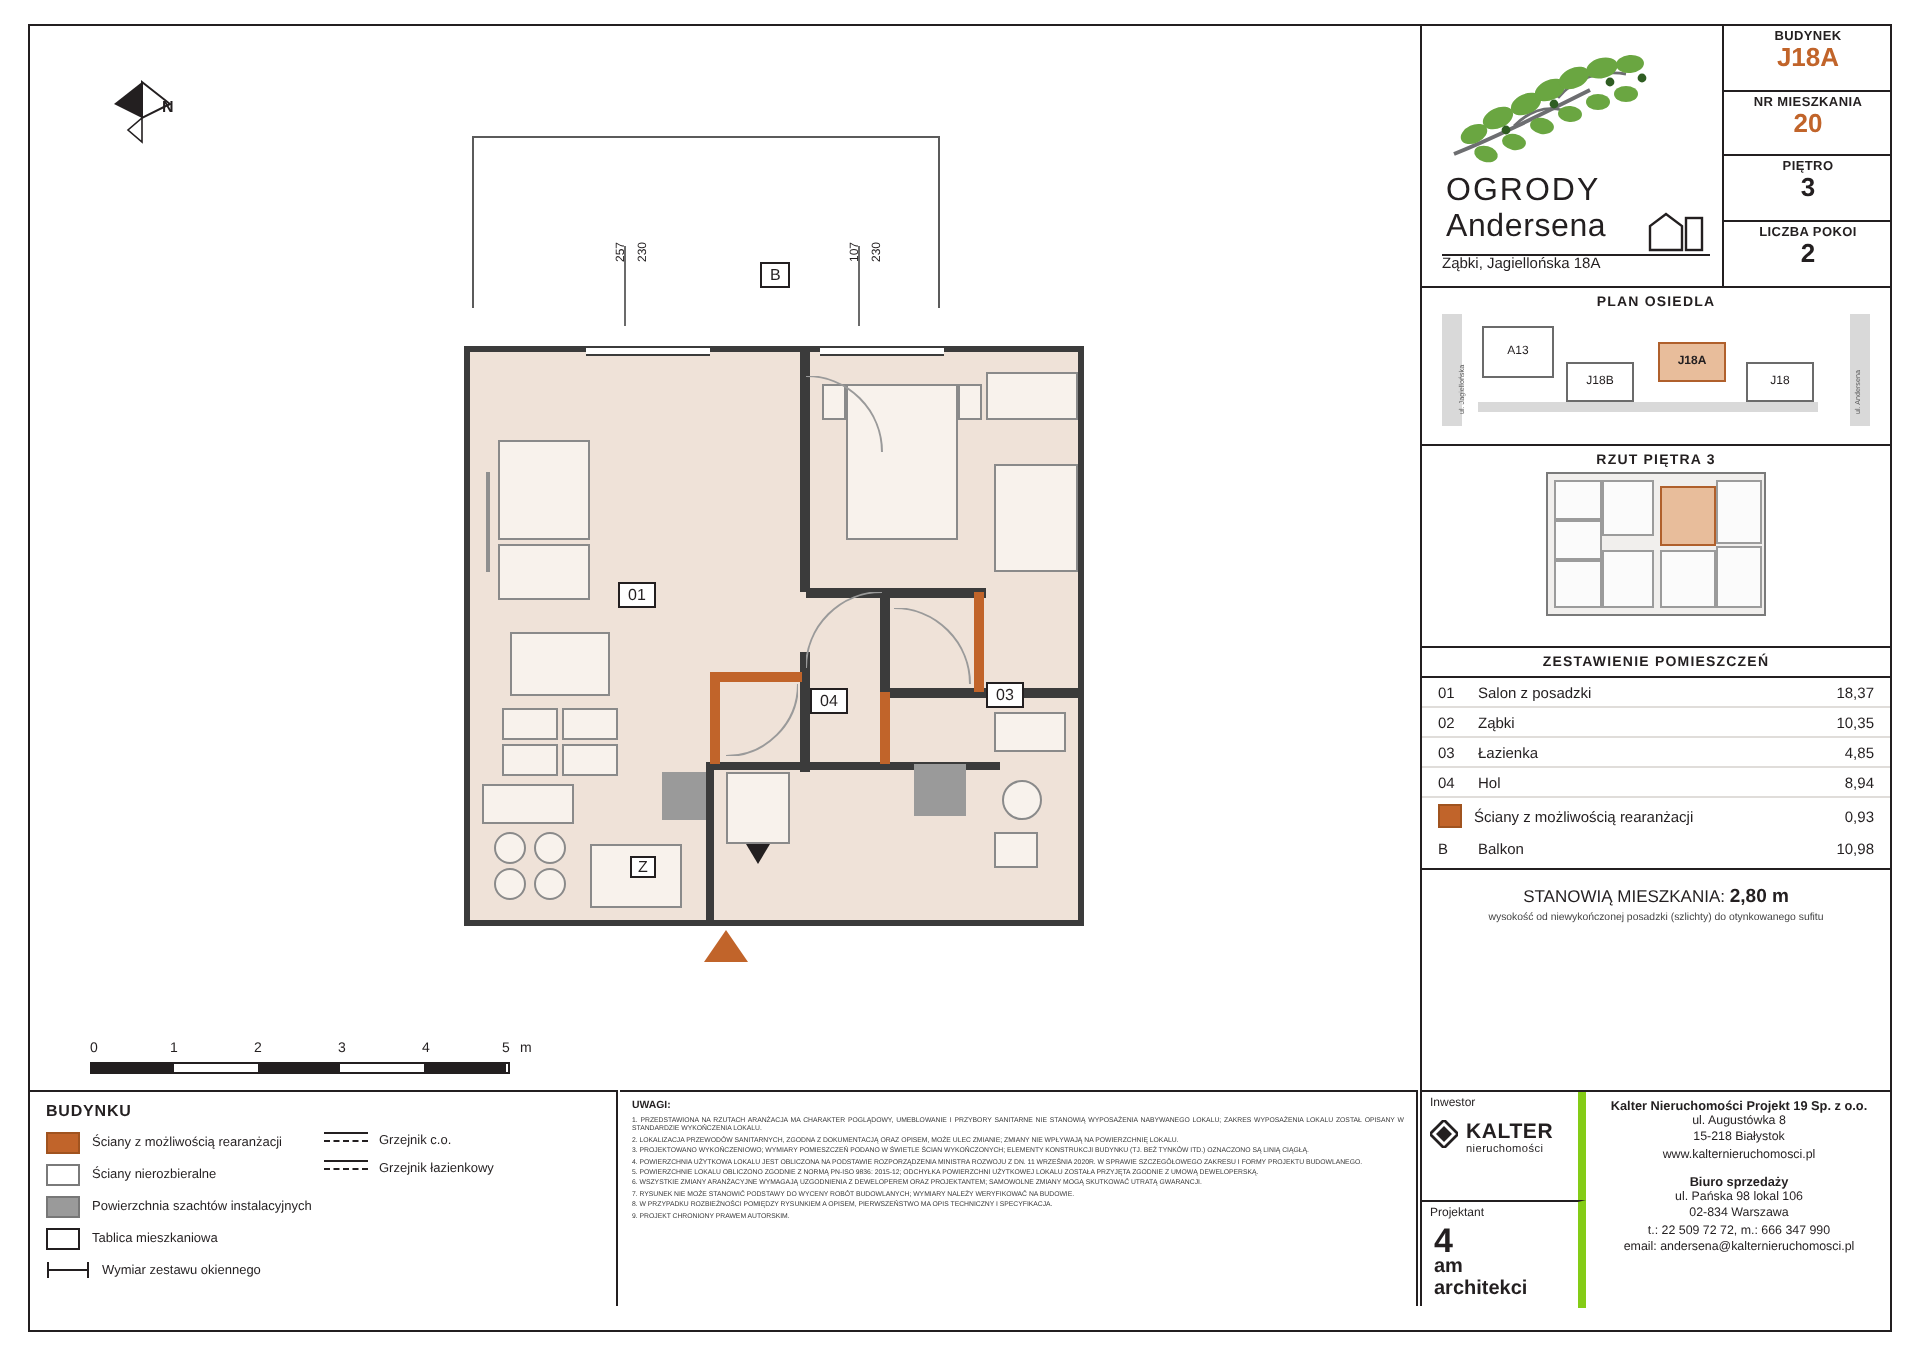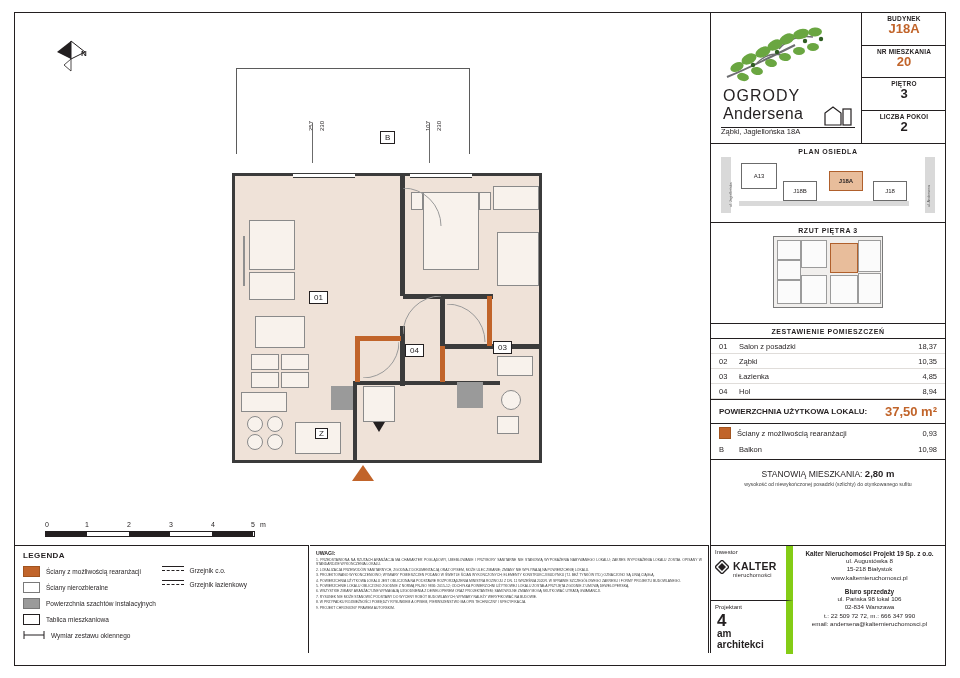--- a/index.html
+++ b/index.html
@@ -99,21 +99,21 @@
   .zrow2 .nm{flex:1;}
   .zrow2 .ar{text-align:right;width:44px;}
   .bcode{width:20px;}
 
   .wys{border-top:1px solid #231f20;text-align:center;padding:8px 4px 6px;}
   .wys .l1{font-size:8.5px;}
   .wys .l1 b{font-size:9.5px;}
   .wys .l2{font-size:5.2px;color:#444;margin-top:2px;}
 
   .foot{position:absolute;left:0;bottom:0;width:235px;height:108px;border-top:1px solid #231f20;box-sizing:border-box;}
-  .fhalf{position:absolute;left:0;width:82px;box-sizing:border-box;border-right:7px solid #84cc16;}
+  .fhalf{position:absolute;left:0;width:82px;box-sizing:border-box;border-right:4px solid #84cc16;}
   .finv{top:0;height:54px;padding:3px 4px;}
   .fpro{top:54px;height:54px;border-top:1px solid #231f20;padding:3px 4px;}
   .flab{font-size:6px;}
   .kalter{position:absolute;left:4px;top:14px;}
   .kalter .kw{font-size:10.5px;font-weight:bold;letter-spacing:.3px;}
   .kalter .ks{font-size:5.6px;letter-spacing:.2px;}
   .arch{position:absolute;left:6px;top:66px;font-weight:bold;line-height:1.02;}
   .arch .a1{font-size:17px;}
   .arch .a2{font-size:10px;}
   .arch .a3{font-size:10px;}
@@ -237,21 +237,21 @@
       <div class="tick" style="left:40px;">1</div>
       <div class="tick" style="left:82px;">2</div>
       <div class="tick" style="left:124px;">3</div>
       <div class="tick" style="left:166px;">4</div>
       <div class="tick" style="left:206px;">5</div>
       <div class="unit">m</div>
     </div>
   </div>
 
   <div class="legend">
-    <h4>LEGENDA</h4>
+    <h4>BUDYNKU</h4>
     <div class="lgrid">
       <div class="lcol">
         <div class="lrow">
             <span class="sw orange"></span>
             <span>Ściany z możliwością rearanżacji</span>
           </div>
         <div class="lrow">
             <span class="sw white"></span>
             <span>Ściany nierozbieralne</span>
           </div>
@@ -407,24 +407,20 @@
         <span class="n">03</span>
         <span class="nm">Łazienka</span>
         <span class="ar">4,85</span>
       </div>
       <div class="zrow">
         <span class="n">04</span>
         <span class="nm">Hol</span>
         <span class="ar">8,94</span>
       </div>
 
-      <div class="ztot">
-        <span class="nm">POWIERZCHNIA UŻYTKOWA LOKALU:</span>
-        <span class="ar">37,50 m²</span>
-      </div>
 
       <div class="zrow2">
         <span class="zsw"></span>
         <span class="nm">Ściany z możliwością rearanżacji</span>
         <span class="ar">0,93</span>
       </div>
       <div class="zrow2">
         <span class="bcode">B</span>
         <span class="nm">Balkon</span>
         <span class="ar">10,98</span>

